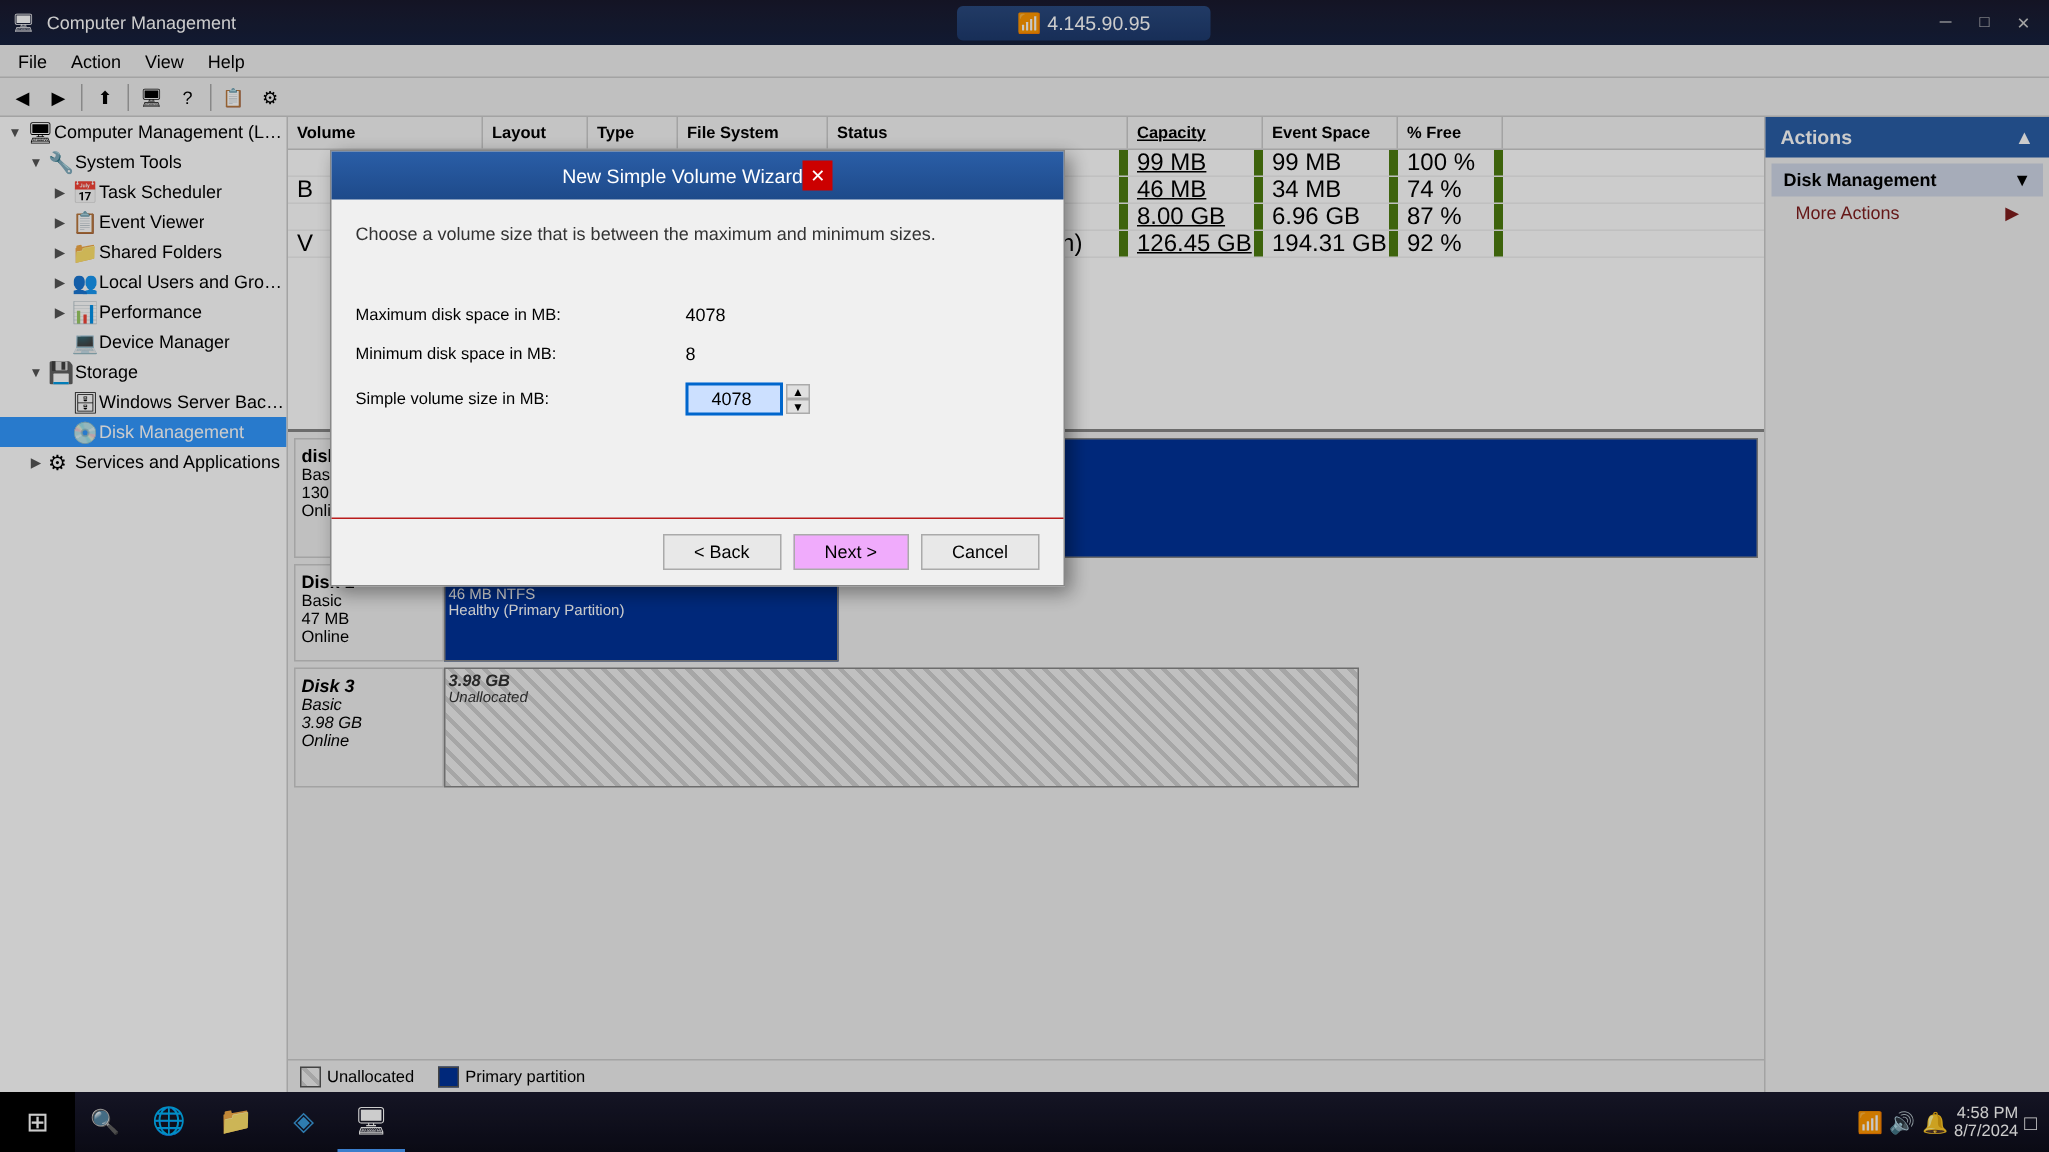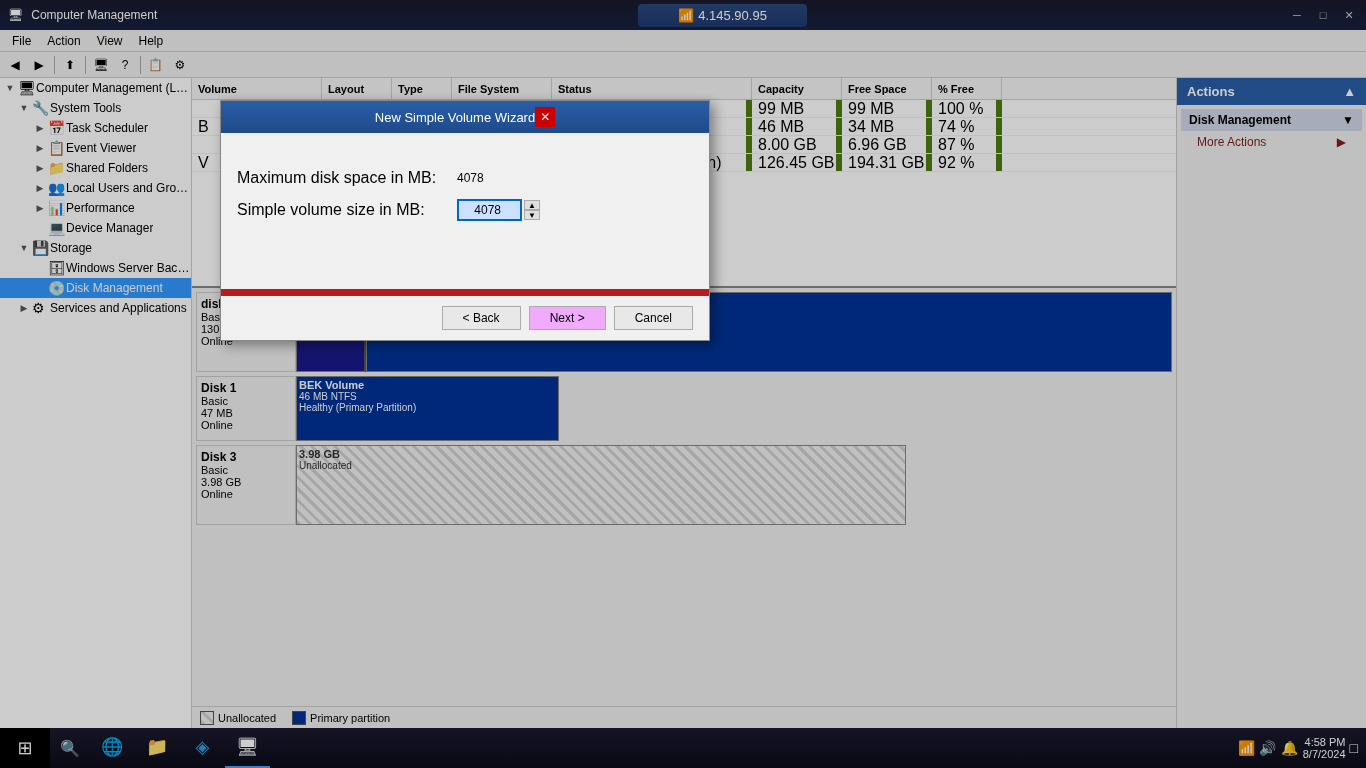--- a/index.html
+++ b/index.html
@@ -81,36 +81,36 @@
 
     
     .modal-overlay { position: absolute; top: 0; left: 0; right: 0; bottom: 0; background: rgba(0,0,0,0.2); z-index: 100; display: flex; align-items: flex-start; justify-content: flex-start; padding-top: 100px; padding-left: 220px; }
     .modal { width: 490px; background: #f0f0f0; border: 1px solid #888; box-shadow: 4px 4px 12px rgba(0,0,0,0.4); }
     .modal-title { background: linear-gradient(to bottom, #2a5ea7, #1e4a8a); color: white; padding: 6px 10px; display: flex; justify-content: center; align-items: center; font-size: 13px; }
     .modal-close { width: 20px; height: 20px; background: #cc0000; color: white; border: none; cursor: pointer; display: flex; align-items: center; justify-content: center; font-size: 12px; }
     .modal-body { padding: 16px; }
     .modal-section-title { font-size: 14px; font-weight: bold; margin-bottom: 6px; }
     .modal-desc { font-size: 12px; color: #333; margin-bottom: 20px; }
     .modal-field { display: flex; align-items: center; margin-bottom: 12px; }
-    .modal-label { width: 220px; font-size: 16px; flex-shrink: 0; }
+    .modal-label { width: 220px; font-size: 11px; flex-shrink: 0; }
     .modal-value { font-size: 12px; }
     .modal-input { display: flex; align-items: center; gap: 2px; }
     .modal-input input { width: 65px; padding: 2px 4px; border: 2px solid #0066cc; background: #cce0ff; font-size: 12px; text-align: right; }
     .modal-spinner { display: flex; flex-direction: column; }
     .modal-spin-btn { width: 16px; height: 10px; background: #e0e0e0; border: 1px solid #aaa; cursor: pointer; display: flex; align-items: center; justify-content: center; font-size: 8px; }
-    .modal-footer { display: flex; justify-content: flex-end; gap: 8px; padding: 10px 16px; border-top: 7px solid #b91c1c; }
+    .modal-footer { display: flex; justify-content: flex-end; gap: 8px; padding: 10px 16px; border-top: 1px solid #b91c1c; }
     .modal-btn { padding: 4px 20px; border: 1px solid #aaa; background: #e8e8e8; cursor: pointer; font-size: 12px; }
     .modal-btn.primary { background: #f0abfc; }
     
     .vol-col { width: 130px; }
     .lay-col { width: 70px; }
     .type-col { width: 60px; }
     .fs-col { width: 100px; }
     .stat-col { width: 200px; }
-    .cap-col { width: 90px; }
+    .cap-col { width: 90px; text-decoration: underline; }
     .free-col { width: 90px; }
     .pct-col { width: 70px; }
   </style>
 </head>
 <body>
 
 <div class="title-bar">
   <div class="title-bar-left">
     <span>🖥</span>
     <span>Computer Management</span>
@@ -218,21 +218,21 @@
   <div class="center-panel">
 
     <div class="disk-table">
       <div class="table-header">
         <div class="th vol-col">Volume</div>
         <div class="th lay-col">Layout</div>
         <div class="th type-col">Type</div>
         <div class="th fs-col">File System</div>
         <div class="th stat-col">Status</div>
         <div class="th cap-col">Capacity</div>
-        <div class="th free-col">Free Space</div>
+        <div class="th free-col">Event Space</div>
         <div class="th pct-col">% Free</div>
       </div>
       <div class="table-body">
         <div class="table-row">
           <div class="td vol-col"></div>
           <div class="td lay-col"></div>
           <div class="td type-col"></div>
           <div class="td fs-col"></div>
           <div class="td stat-col">(Partition)</div>
           <div class="td cap-col">99 MB</div>
@@ -300,21 +300,21 @@
         </div>
         <div class="disk-segments" style="height:65px;">
           <div class="seg seg-blue" style="width:30%; max-width:280px;">
             <div class="seg-title">BEK Volume</div>
             <div>46 MB NTFS</div>
             <div>Healthy (Primary Partition)</div>
           </div>
         </div>
       </div>
 
-      <div class="disk-row" style="margin-top: 4px;">
+      <div class="disk-row" style="margin-top: 4px; font-style: italic;">
         <div class="disk-label">
           <div class="disk-label-title">Disk 3</div>
           <div>Basic</div>
           <div>3.98 GB</div>
           <div>Online</div>
         </div>
         <div class="disk-segments" style="height:80px; max-width:610px;">
           <div class="seg seg-unalloc" style="width:100%;">
             <div class="seg-title">3.98 GB</div>
             <div>Unallocated</div>
@@ -386,28 +386,33 @@
   </div>
 </div>
 
 <div class="modal-overlay">
   <div class="modal">
     <div class="modal-title">
       <span>New Simple Volume Wizard</span>
       <button class="modal-close">✕</button>
     </div>
     <div class="modal-body">
+      <div class="modal-desc">Choose a volume size that is between the maximum and minimum sizes.</div>
 
       <div style="height: 20px;"></div>
 
       <div class="modal-field">
         <div class="modal-label">Maximum disk space in MB:</div>
         <div class="modal-value">4078</div>
       </div>
 
+      <div class="modal-field">
+        <div class="modal-label">Minimum disk space in MB:</div>
+        <div class="modal-value">8</div>
+      </div>
 
       <div class="modal-field">
         <div class="modal-label">Simple volume size in MB:</div>
         <div class="modal-input">
           <input type="number" value="4078" style="width: 65px; padding: 2px 4px; border: 2px solid rgb(0, 102, 204); background: rgb(204, 224, 255); font-size: 12px; text-align: right;">
           <div class="modal-spinner">
             <div class="modal-spin-btn">▲</div>
             <div class="modal-spin-btn">▼</div>
           </div>
         </div>

